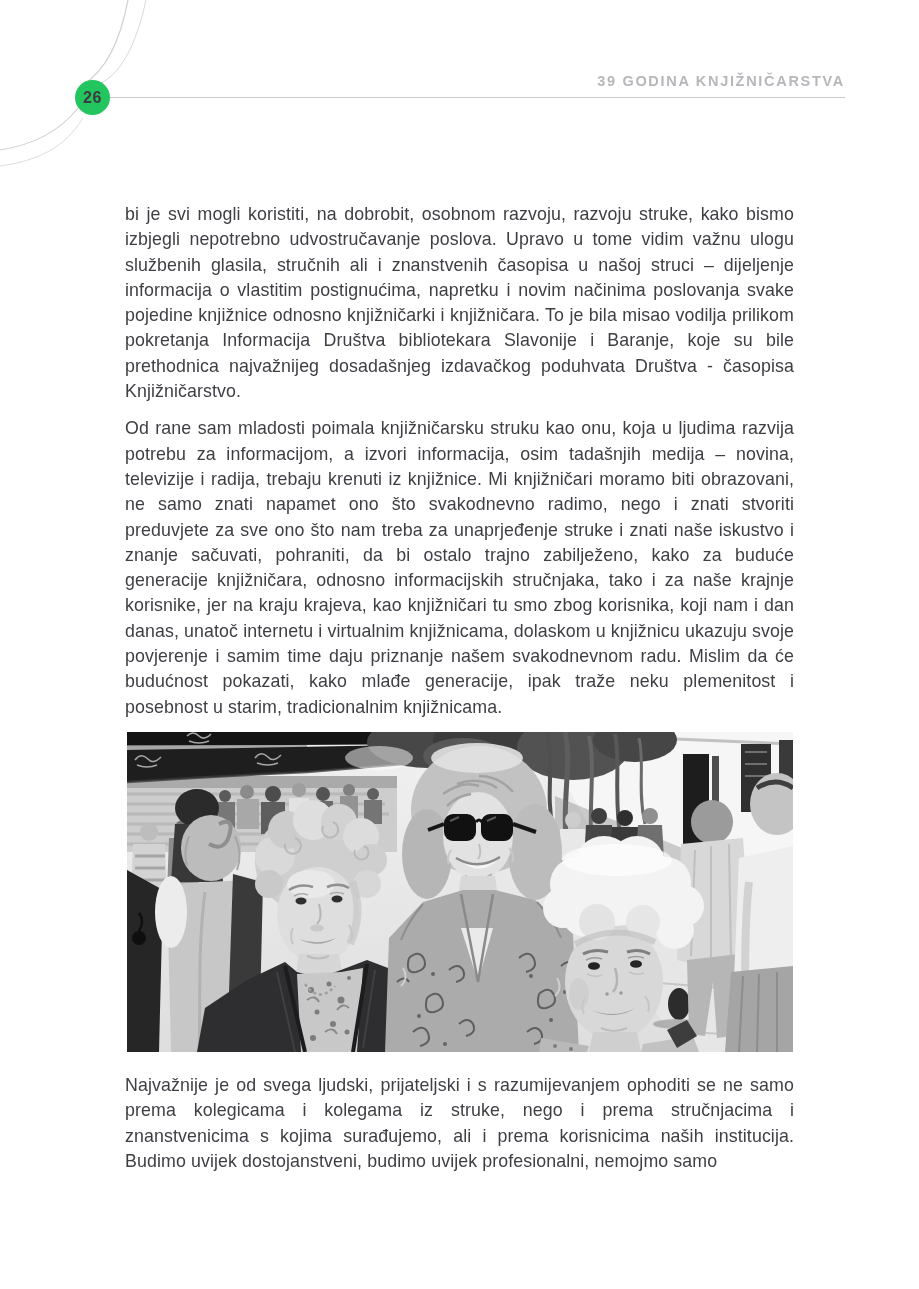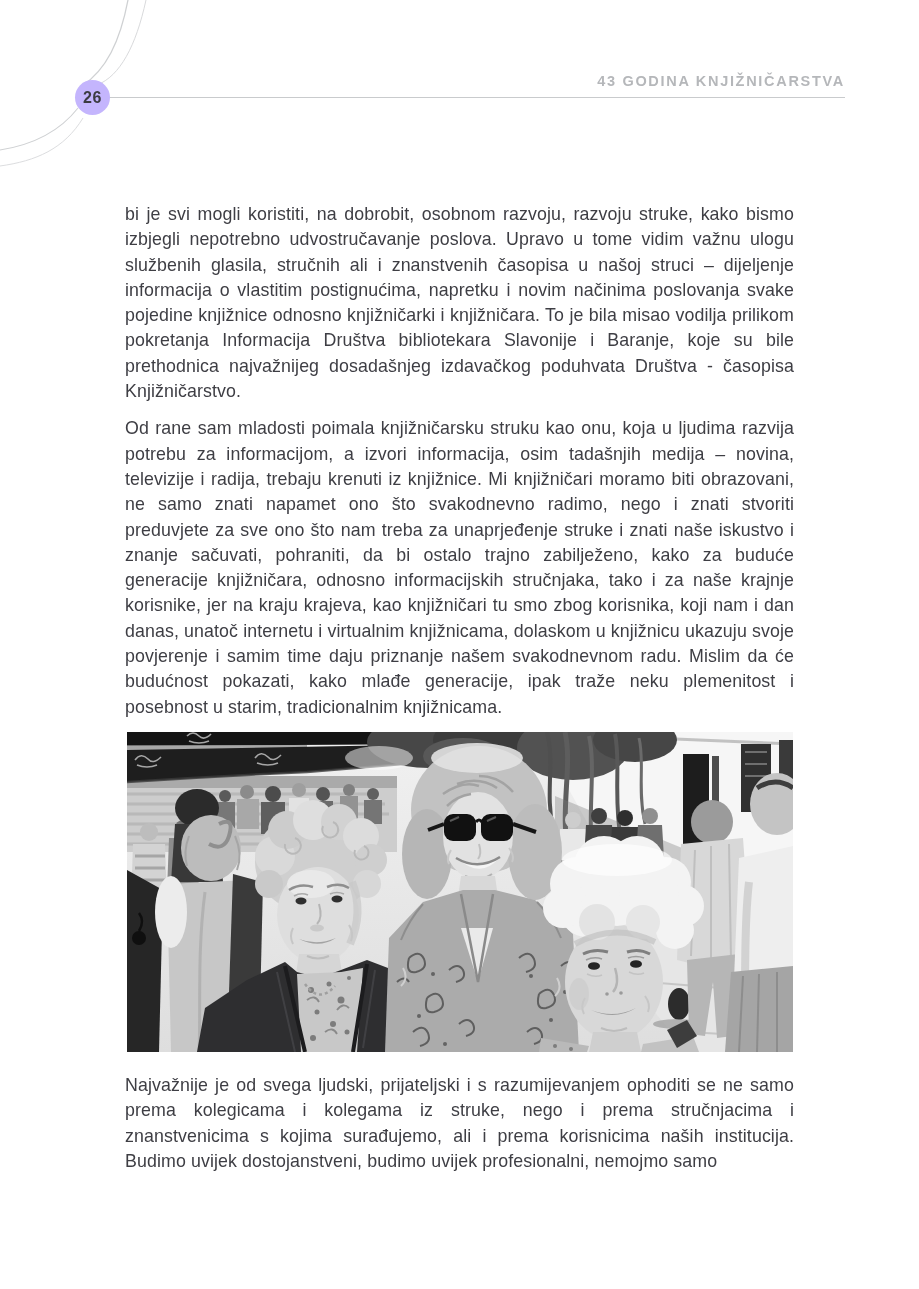--- a/index.html
+++ b/index.html
@@ -4,21 +4,21 @@
 <style>
   html,body{margin:0;padding:0;}
   body{
     width:919px;height:1289px;position:relative;background:#ffffff;
     font-family:"Liberation Sans",sans-serif;overflow:hidden;
   }
   .corner-curves{position:absolute;top:0;left:0;z-index:1;}
   .header-rule{position:absolute;top:97px;left:104px;width:741px;height:1px;background:#c9cbcd;z-index:1;}
   .page-badge{
     position:absolute;top:80px;left:75px;width:35px;height:35px;border-radius:50%;
-    background:#c4b5fd;display:flex;align-items:center;justify-content:center;z-index:2;
+    background:#22c55e;display:flex;align-items:center;justify-content:center;z-index:2;
   }
   .page-badge span{font-size:16px;font-weight:bold;color:#3b3b41;letter-spacing:.5px;}
   .header-title{
     position:absolute;top:73px;right:74px;font-size:14.5px;letter-spacing:1.7px;
     color:#b5b7ba;font-weight:bold;z-index:1;
   }
   .content{position:absolute;left:113px;top:190px;width:693px;}
   .content p{
     margin:12px;font-size:17.8px;line-height:25.3px;color:#3e3e44;
     text-align:justify;letter-spacing:.1px;
@@ -40,21 +40,21 @@
     <path d="M0,150 C32,145 60,131 78,108" stroke="#cfd1d3" stroke-width="1.1" fill="none"></path>
     <path d="M0,166 C36,161 64,149 83,118" stroke="#dcdddf" stroke-width="1" fill="none"></path>
   </svg>
 
   <div class="header-rule"></div>
 
   <div class="page-badge">
     <span>26</span>
   </div>
 
-  <div class="header-title">43 GODINA KNJIŽNIČARSTVA</div>
+  <div class="header-title">39 GODINA KNJIŽNIČARSTVA</div>
 
   <div class="content">
 
     <p>bi je svi mogli koristiti, na dobrobit, osobnom razvoju, razvoju struke, kako bismo izbjegli nepotrebno udvostručavanje poslova.  Upravo u tome vidim važnu ulogu službenih glasila, stručnih ali i znanstvenih časopisa u našoj struci – dijeljenje informacija o vlastitim postignućima, napretku i novim načinima poslovanja svake pojedine knjižnice odnosno knjižničarki i knjižničara. To je bila misao vodilja prilikom pokretanja Informacija Društva bibliotekara Slavonije i Baranje, koje su bile  prethodnica najvažnijeg dosadašnjeg izdavačkog poduhvata Društva  - časopisa Knjižničarstvo.</p>
     <p>Od rane sam mladosti poimala knjižničarsku struku kao onu, koja u ljudima razvija potrebu za informacijom, a izvori informacija, osim tadašnjih medija – novina, televizije i radija, trebaju krenuti iz knjižnice. Mi knjižničari moramo biti obrazovani, ne samo znati napamet ono što svakodnevno radimo, nego i znati stvoriti preduvjete za sve ono što nam treba za unaprjeđenje struke i znati naše iskustvo i znanje sačuvati, pohraniti, da bi ostalo trajno zabilježeno, kako za buduće generacije knjižničara, odnosno informacijskih stručnjaka, tako i za naše krajnje korisnike, jer na kraju krajeva, kao knjižničari tu smo zbog korisnika, koji nam i dan danas, unatoč internetu i virtualnim knjižnicama, dolaskom u knjižnicu ukazuju svoje povjerenje i samim time daju priznanje našem svakodnevnom radu. Mislim da će budućnost pokazati, kako mlađe generacije, ipak traže neku plemenitost i posebnost u starim, tradicionalnim knjižnicama.</p>
 
     <figure class="photo-wrap" role="img" aria-label="Black-and-white photograph of three smiling women posing at an outdoor gathering: two older ladies with light curly hair and a blonde woman in large dark sunglasses, with a dark canopy, trees, a white building and a crowd of guests in the background.">
       <svg width="666" height="320" viewBox="0 0 666 320">
         <defs>
           <linearGradient id="sky" x1="0" y1="0" x2="0" y2="1">

